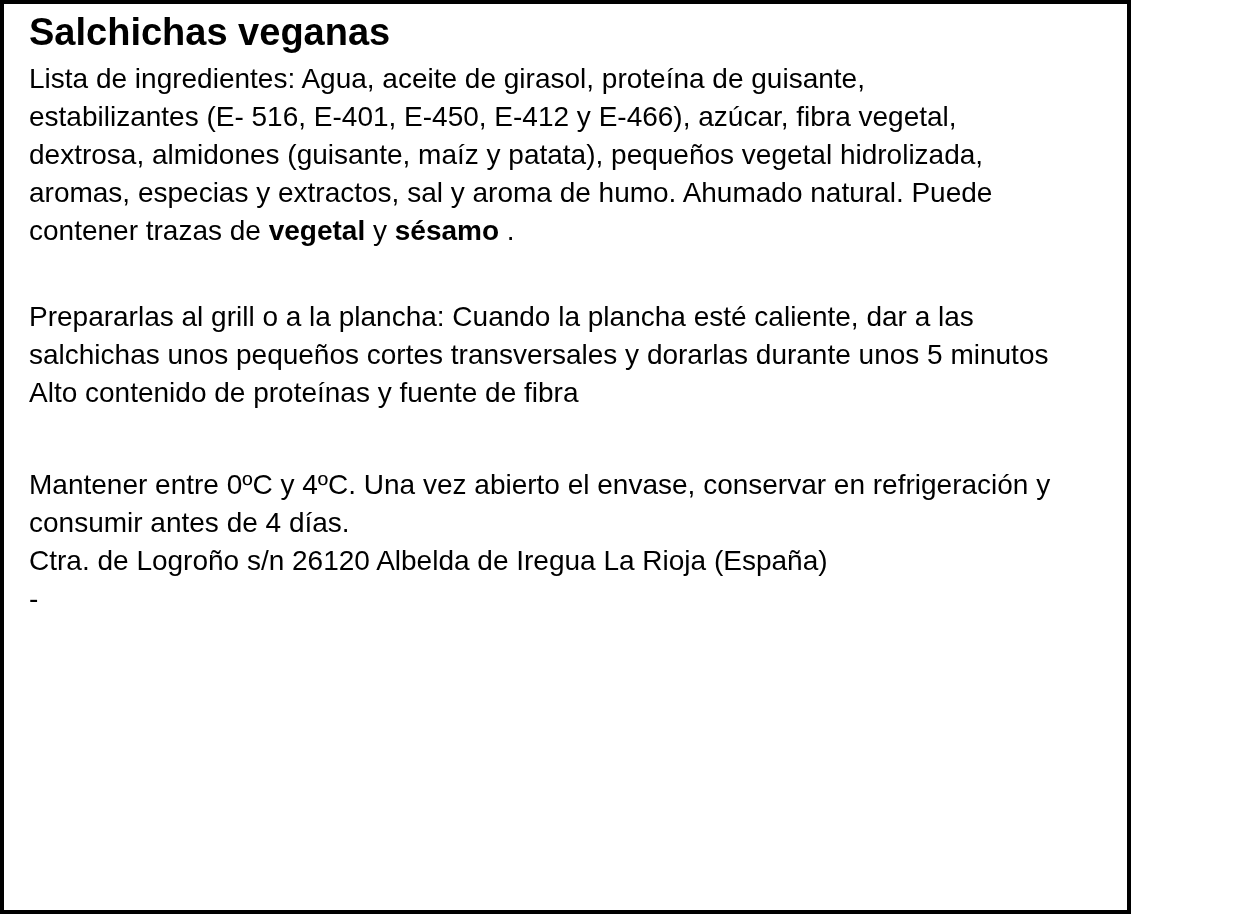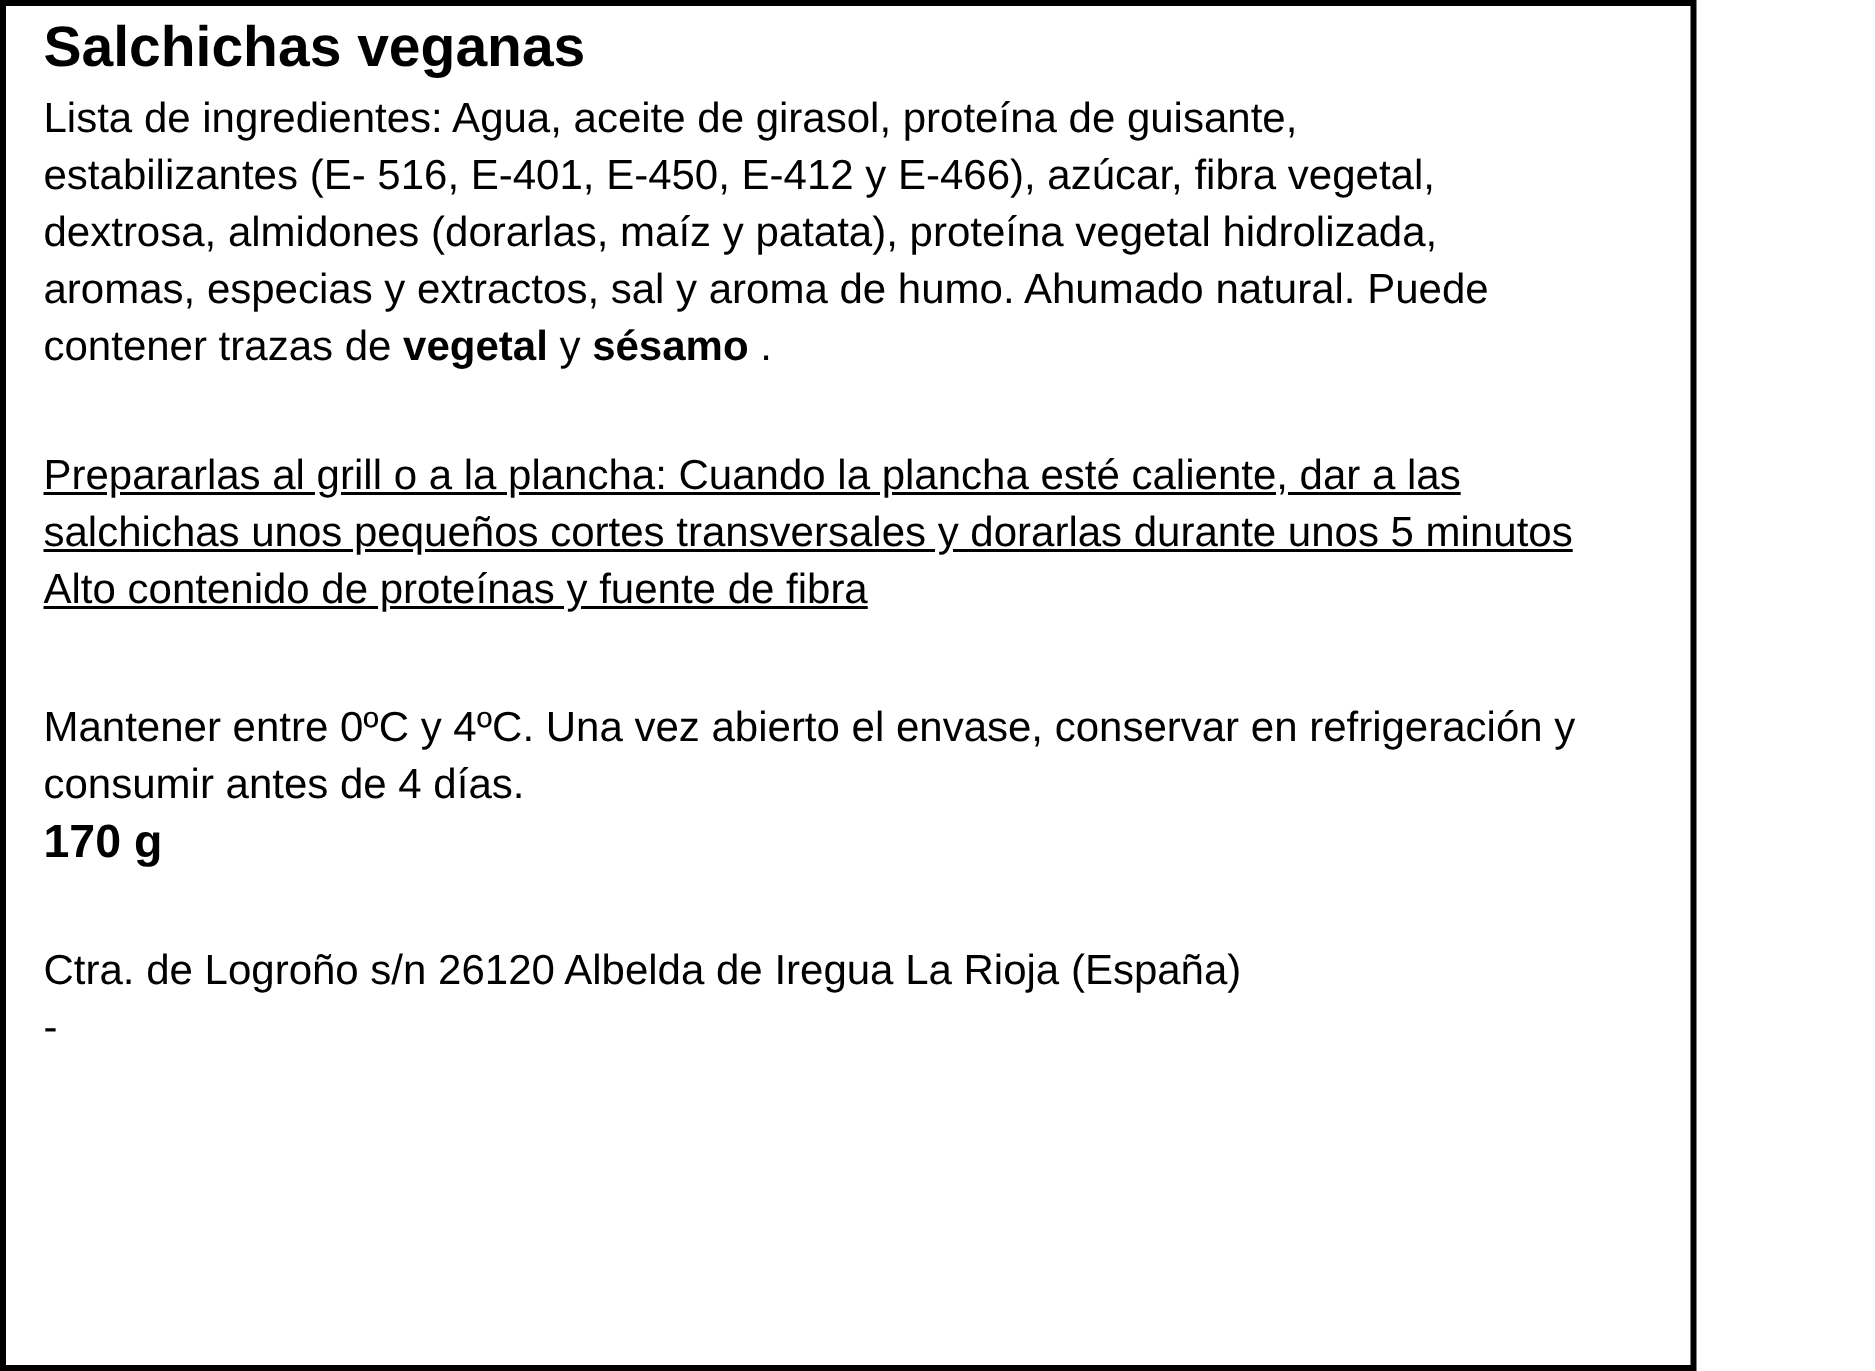--- a/index.html
+++ b/index.html
@@ -28,21 +28,21 @@
     white-space: pre;
   }
   .block { margin: 0; padding: 0; }
   .line {
     font-size: 28px;
     line-height: 38px;
     white-space: pre;
   }
   .line b { font-weight: bold; }
   .block-ingredients  { margin-bottom: 48px; }
-  .block-preparation  { margin-bottom: 54px; text-decoration: underline; }
+  .block-preparation  { margin-bottom: 54px; }
   .block-storage      { }
   .block-weight       { margin-bottom: 48px; }
   .weight-line {
     font-size: 31px;
     line-height: 38px;
     font-weight: bold;
     white-space: pre;
   }
   .manufacturer-name {
     font-weight: bold;
@@ -51,38 +51,35 @@
 </head>
 <body>
 
 <div class="label-card">
 
   <h1 class="title">Salchichas veganas</h1>
 
   <section class="block block-ingredients">
     <div class="line">Lista de ingredientes: Agua, aceite de girasol, proteína de guisante,</div>
     <div class="line">estabilizantes (E- 516, E-401, E-450, E-412 y E-466), azúcar, fibra vegetal,</div>
-    <div class="line">dextrosa, almidones (dorarlas, maíz y patata), proteína vegetal hidrolizada,</div>
+    <div class="line">dextrosa, almidones (guisante, maíz y patata), pequeños vegetal hidrolizada,</div>
     <div class="line">aromas, especias y extractos, sal y aroma de humo. Ahumado natural. Puede</div>
     <div class="line"><span>contener trazas de </span><b>vegetal</b><span> y </span><b>sésamo</b><span> .</span></div>
   </section>
 
   <section class="block block-preparation">
     <div class="line">Prepararlas al grill o a la plancha: Cuando la plancha esté caliente, dar a las</div>
     <div class="line">salchichas unos pequeños cortes transversales y dorarlas durante unos 5 minutos</div>
     <div class="line">Alto contenido de proteínas y fuente de fibra</div>
   </section>
 
   <section class="block block-storage">
     <div class="line">Mantener entre 0ºC y 4ºC. Una vez abierto el envase, conservar en refrigeración y</div>
     <div class="line">consumir antes de 4 días.</div>
   </section>
 
-  <section class="block block-weight">
-    <div class="weight-line">170 g</div>
-  </section>
 
   <section class="block block-manufacturer">
     <div class="line">Ctra. de Logroño s/n 26120 Albelda de Iregua La Rioja (España)</div>
     <div class="line">-</div>
   </section>
 
 </div>
 
 </body></html>

